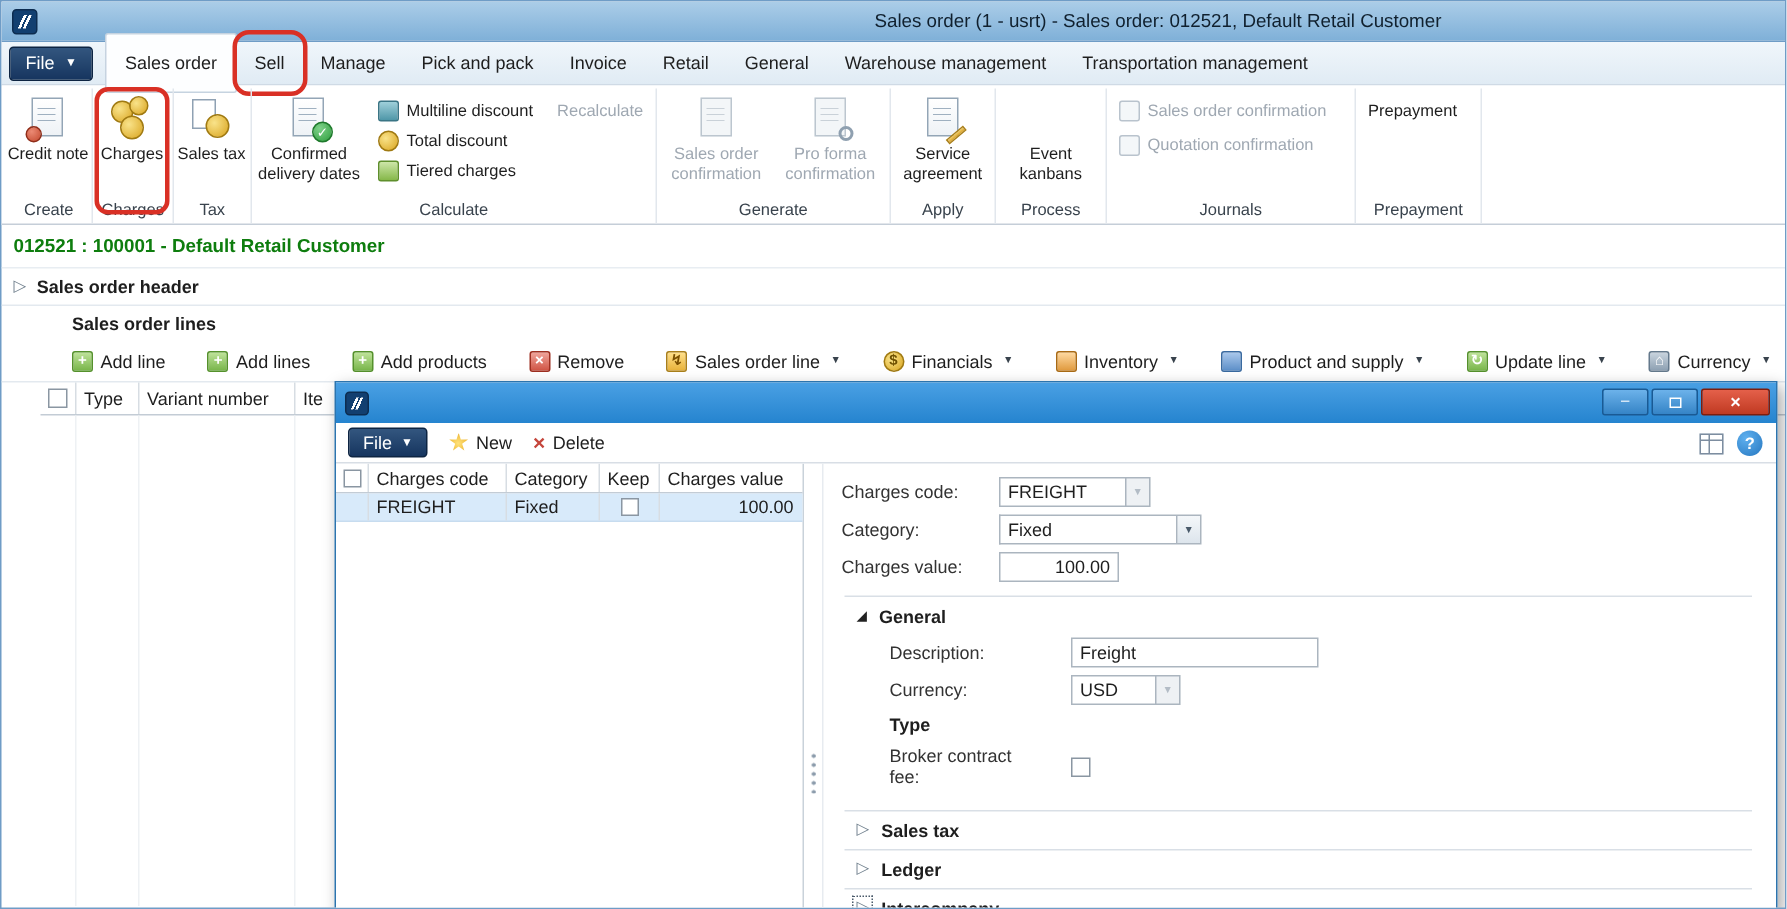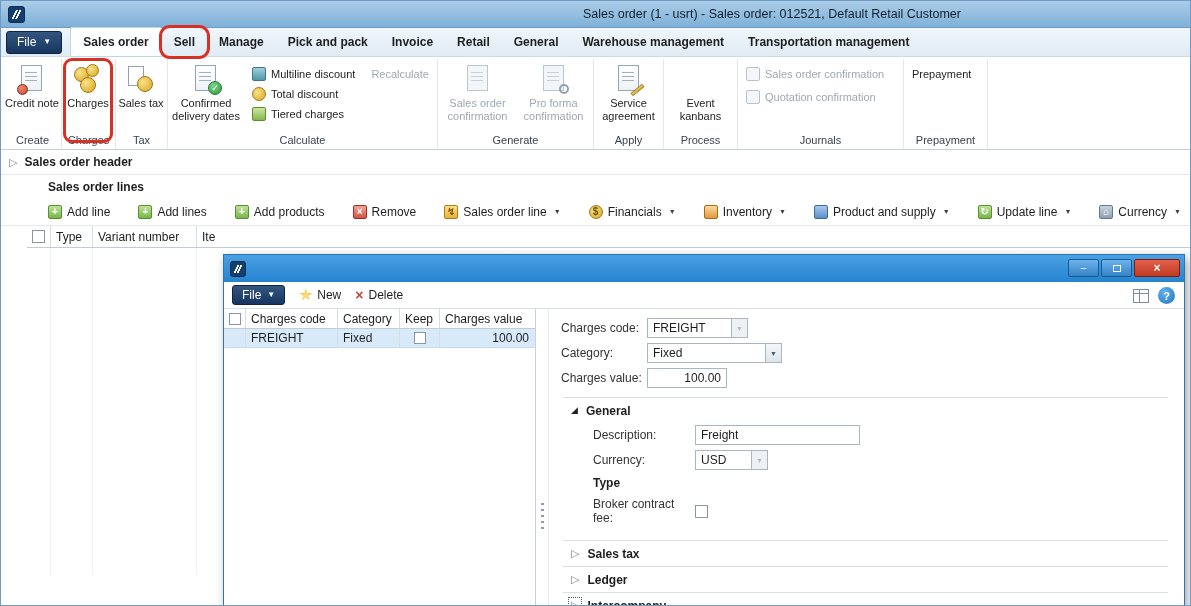--- a/index.html
+++ b/index.html
@@ -12,21 +12,21 @@
   .app-icon{width:17px;height:17px;margin-left:7px;background:#123f70;border:1px solid #0c2c50;border-radius:3px;position:relative;flex:0 0 auto;}
   .app-icon::before{content:"";position:absolute;left:3px;top:3px;right:3px;bottom:3px;
        background:linear-gradient(115deg,transparent 30%,#fff 30%,#fff 45%,transparent 45%,transparent 55%,#fff 55%,#fff 70%,transparent 70%);}
   .main-title{position:absolute;left:582px;top:6px;font-size:12.5px;color:#10202e;white-space:nowrap;}
 
   
   .tabrow{height:29px;background:linear-gradient(#f0f6fb,#e0ebf4);display:flex;align-items:center;padding-left:5px;border-bottom:1px solid #cfdae5;}
   .file-btn{height:23px;background:linear-gradient(#33567f,#16355f);color:#fff;border:1px solid #0d2442;border-radius:3px;
        display:flex;align-items:center;padding:0 10px;gap:7px;margin-right:8px;}
   .caret{font-size:8px;line-height:1;}
-  .tab{height:30px;display:flex;align-items:center;padding:0 12px;position:relative;white-space:nowrap;font-weight:bold;}
+  .tab{height:40px;display:flex;align-items:center;padding:0 12px;position:relative;white-space:nowrap;}
   .tab.active{background:#fdfeff;border:1px solid #c6d3e0;border-radius:2px;}
   .annot-sell{position:absolute;left:-3px;right:-3px;top:-2px;bottom:-2px;border:3px solid #d93025;border-radius:11px;pointer-events:none;}
 
   
   .ribbon{height:93px;background:#fff;border-bottom:1px solid #c5ced8;display:flex;padding:2px 0 0 3px;}
   .rgroup{position:relative;border-right:1px solid #e2e7ed;display:flex;flex-direction:column;flex:0 0 auto;}
   .rgroup-label{position:absolute;bottom:3px;left:0;right:0;text-align:center;font-size:11px;color:#39434d;}
   .rbody{flex:1;display:flex;align-items:flex-start;padding-top:2px;}
   .bigbtn{width:66px;display:flex;flex-direction:column;align-items:center;gap:3px;padding-top:3px;cursor:default;}
   .bigbtn .bl{font-size:11px;line-height:1.15;text-align:center;}
@@ -123,21 +123,21 @@
   .dgrid-head{display:flex;height:20px;border-bottom:1px solid #c3ccd5;}
   .dg-cell{border-right:1px solid #d7dde3;padding:0 5px;display:flex;align-items:center;white-space:nowrap;overflow:hidden;}
   .dgrid-row{display:flex;height:19px;background:#d8eafa;border-bottom:1px solid #c7dcef;}
   .dg-num{justify-content:flex-end;}
 
   .splitter{width:13px;position:relative;border-right:1px solid #e7ebf0;flex:0 0 auto;}
   .splitter .dots{position:absolute;left:5px;top:192px;width:3px;height:28px;
        background-image:radial-gradient(circle,#8c9cac 1.2px,transparent 1.5px);background-size:3px 6px;background-repeat:repeat-y;}
 
   .panel{flex:1;padding:9px 16px 0 12px;overflow:hidden;}
-  .frow{display:flex;align-items:center;margin-bottom:5px;}
+  .frow{display:flex;align-items:center;margin-bottom:5px;gap:19px;}
   .flabel{width:86px;color:#333;flex:0 0 auto;}
   .flabel-g{width:102px;color:#333;flex:0 0 auto;}
   .tbox{height:20px;border:1px solid #abb5bf;background:#fff;display:flex;align-items:center;padding:0 5px;overflow:hidden;}
   .tbox.num{justify-content:flex-end;}
   .combo{display:flex;align-items:stretch;}
   .combo .tbox{border-right:none;}
   .combo-arrow{width:17px;border:1px solid #abb5bf;background:linear-gradient(#f4f7fa,#dde5ec);
        display:flex;align-items:center;justify-content:center;font-size:7px;color:#4a5a6a;}
   .combo-arrow.disabled{color:#b3bcc6;background:#eef1f4;}
 
@@ -342,20 +342,21 @@
           <div class="smallbtn">
             <span>Prepayment</span>
           </div>
         </div>
       </div>
       <div class="rgroup-label">Prepayment</div>
     </div>
 
   </div>
 
+  <div class="record-title">012521 : 100001 - Default Retail Customer</div>
 
   <div class="sec-header">
     <span class="exp">▷</span>
     <span>Sales order header</span>
   </div>
 
   <div class="lines-title">Sales order lines</div>
 
   <div class="ltoolbar">
     <div class="tbtn">

